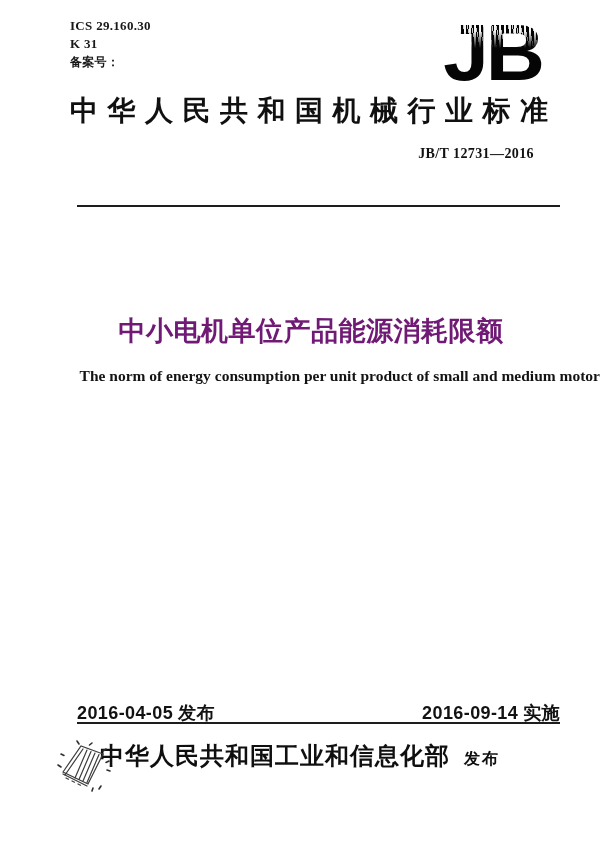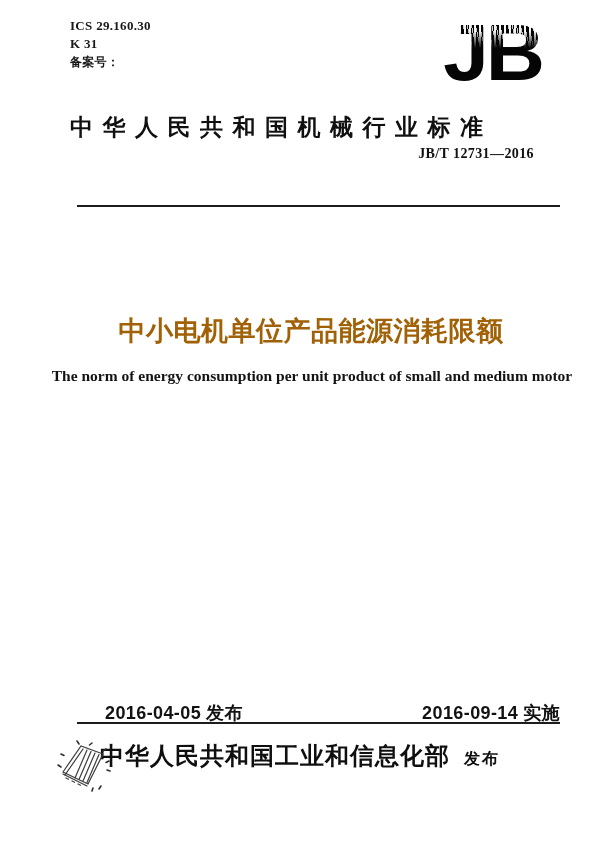--- a/index.html
+++ b/index.html
@@ -62,23 +62,23 @@
       repeating-linear-gradient(78deg, rgba(255,255,255,0.8) 0 1px, rgba(255,255,255,0) 1px 4px);
     -webkit-mask-image: linear-gradient(#fff 35%, transparent);
     mask-image: linear-gradient(#fff 35%, transparent);
     pointer-events: none;
   }
 
   
   .std-type {
     position: absolute;
     left: 70px;
-    top: 112px;
+    top: 92px;
     margin: 0;
-    font-size: 23px;
+    font-size: 28px;
     font-weight: 600;
     letter-spacing: 9.5px;
     white-space: nowrap;
     color: #101010;
   }
 
   
   .std-number {
     position: absolute;
     top: 146px;
@@ -106,49 +106,48 @@
     left: 0;
     top: 313px;
     width: 100%;
     margin: 0;
     padding-left: 22px;
     box-sizing: border-box;
     text-align: center;
     font-size: 27px;
     font-weight: 700;
     letter-spacing: 0.5px;
-    color: #a16207;
+    color: #701a75;
   }
   .title-en {
     position: absolute;
     left: 0;
     top: 367px;
     width: 100%;
     padding-left: 24px;
     box-sizing: border-box;
-    text-align: center;
+    text-align: right;
     font-family: "Liberation Serif", serif;
     font-weight: bold;
     font-size: 15.5px;
     color: #131313;
   }
 
   
   .dates-row {
     position: absolute;
     left: 77px;
     right: 40px;
     top: 701px;
     display: flex;
     justify-content: space-between;
     font-size: 18px;
     font-weight: 700;
     letter-spacing: 0.4px;
     color: #121212;
-    margin-left: 28px;
   }
   .dates-row .date-label { margin-left: 5px; }
 
   
   .publisher-row {
     position: absolute;
     left: 0;
     top: 740px;
     width: 100%;
     display: flex;

